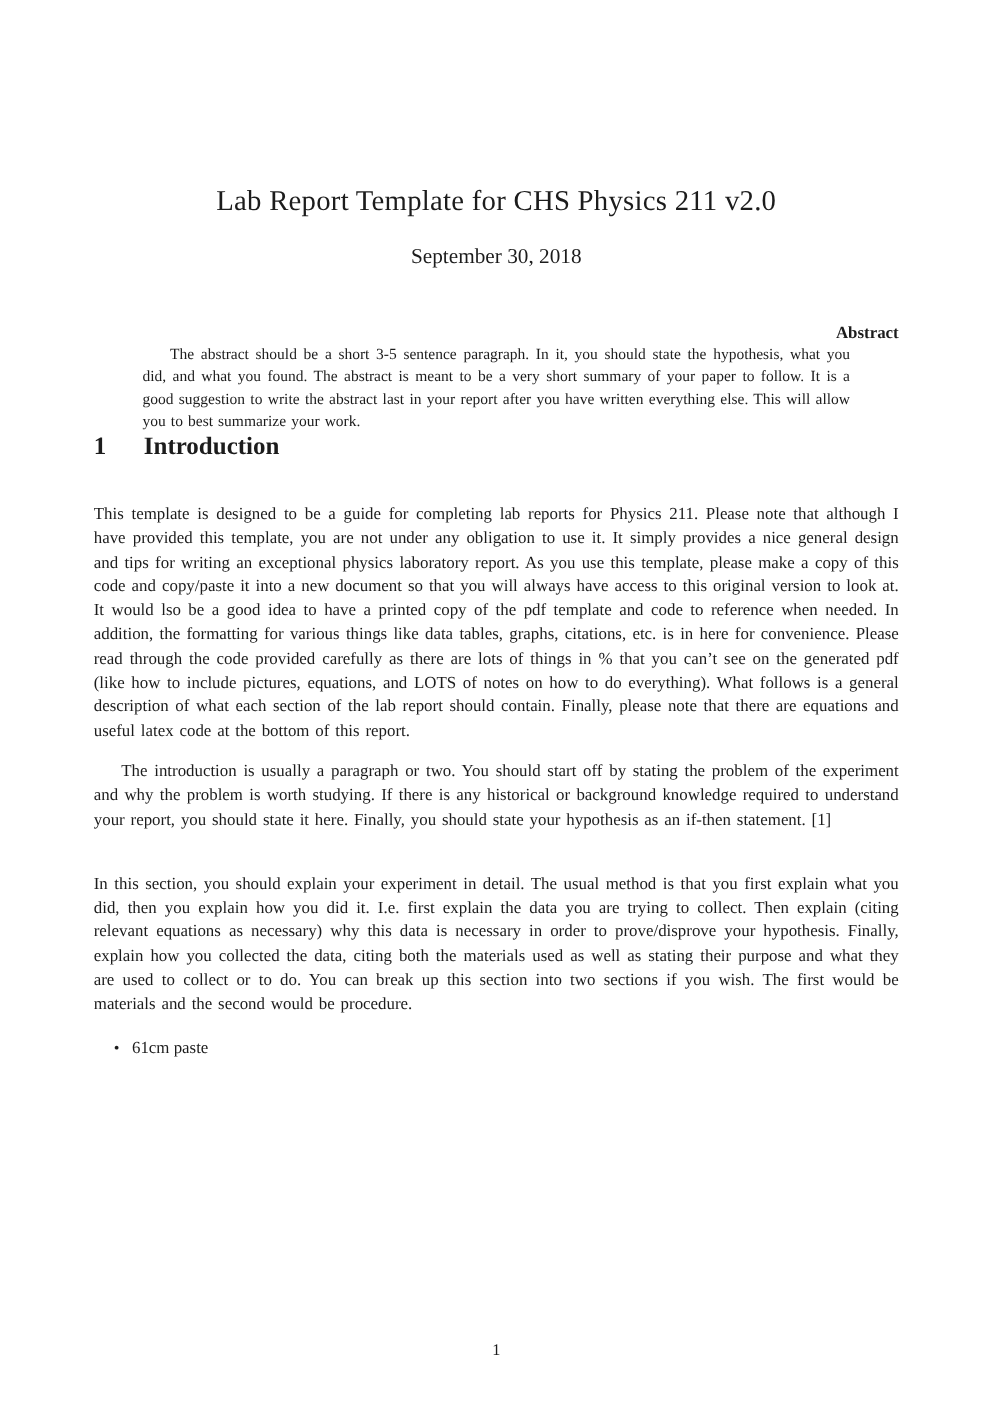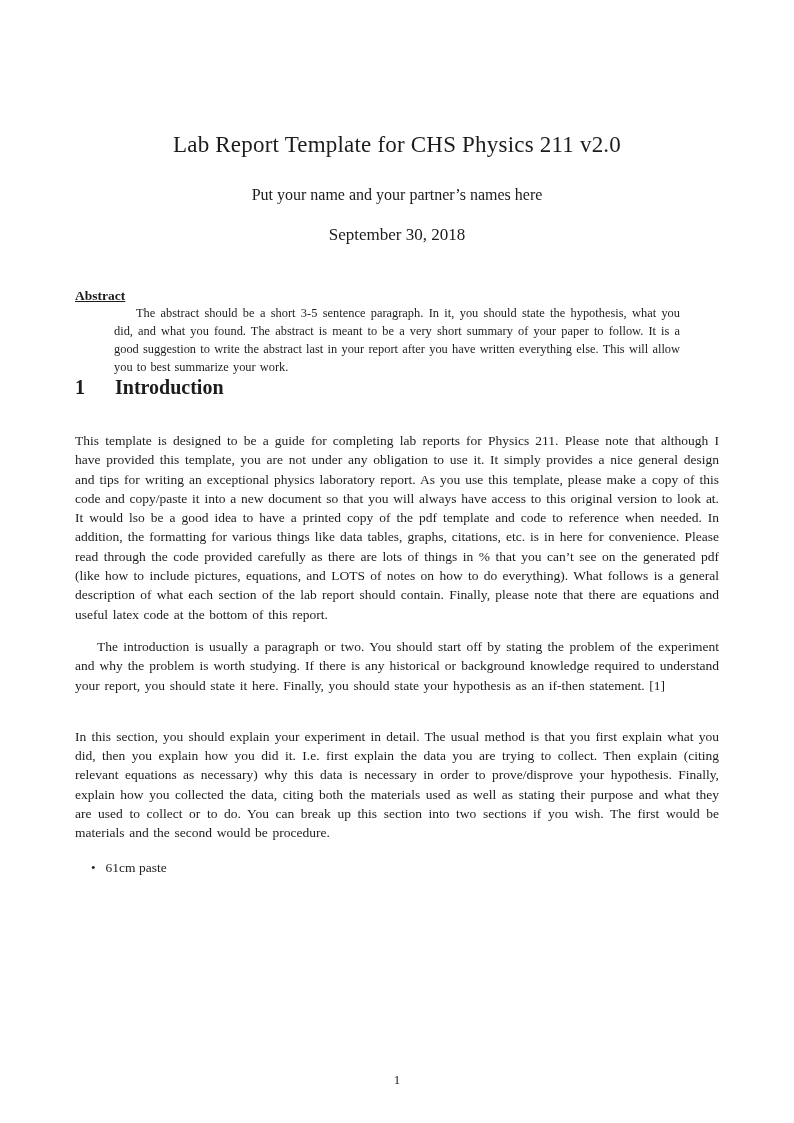--- a/index.html
+++ b/index.html
@@ -8,21 +8,21 @@
     width: 794px;
     height: 1123px;
     position: relative;
     overflow: hidden;
     font-family: "Liberation Serif", "DejaVu Serif", serif;
     color: #1c1c1c;
   }
   .content {
     position: absolute;
     left: 75px;
-    top: 0;
+    top: 16px;
     width: 644px;
   }
   .doc-title {
     margin-top: 132px;
     text-align: center;
     font-size: 23px;
     font-weight: normal;
     letter-spacing: 0.2px;
   }
   .doc-author {
@@ -32,24 +32,23 @@
     font-weight: normal;
   }
   .doc-date {
     margin-top: 21px;
     text-align: center;
     font-size: 17px;
     font-weight: normal;
   }
   .abstract-heading {
     margin-top: 43px;
-    text-align: left;
+    text-align: right;
     font-size: 13.5px;
     font-weight: bold;
-    text-decoration: underline;
   }
   .abstract-body {
     width: 566px;
     margin: 0 auto 0;
     font-size: 12.4px;
     line-height: 18px;
     text-align: justify;
     text-indent: 22px;
     word-spacing: 1px;
   }
@@ -98,21 +97,20 @@
     font-size: 13px;
   }
 </style>
 </head>
 <body>
 
 <div class="content">
 
   <h1 class="doc-title">Lab Report Template for CHS Physics 211 v2.0</h1>
 
-  <div class="doc-author">Put your name and your partner’s names here</div>
 
   <div class="doc-date">September 30, 2018</div>
 
   <div class="abstract-heading">Abstract</div>
 
   <p class="abstract-body">The abstract should be a short 3-5 sentence paragraph. In it, you should state the hypothesis, what you did, and what you found. The abstract is meant to be a very short summary of your paper to follow. It is a good suggestion to write the abstract last in your report after you have written everything else. This will allow you to best summarize your work.</p>
 
   <h2 class="section-heading"><span class="section-number">1</span><span>Introduction</span></h2>
 
   <p class="body-par first">This template is designed to be a guide for completing lab reports for Physics 211. Please note that although I have provided this template, you are not under any obligation to use it. It simply provides a nice general design and tips for writing an exceptional physics laboratory report. As you use this template, please make a copy of this code and copy/paste it into a new document so that you will always have access to this original version to look at. It would lso be a good idea to have a printed copy of the pdf template and code to reference when needed. In addition, the formatting for various things like data tables, graphs, citations, etc. is in here for convenience. Please read through the code provided carefully as there are lots of things in % that you can’t see on the generated pdf (like how to include pictures, equations, and LOTS of notes on how to do everything). What follows is a general description of what each section of the lab report should contain. Finally, please note that there are equations and useful latex code at the bottom of this report.</p>

